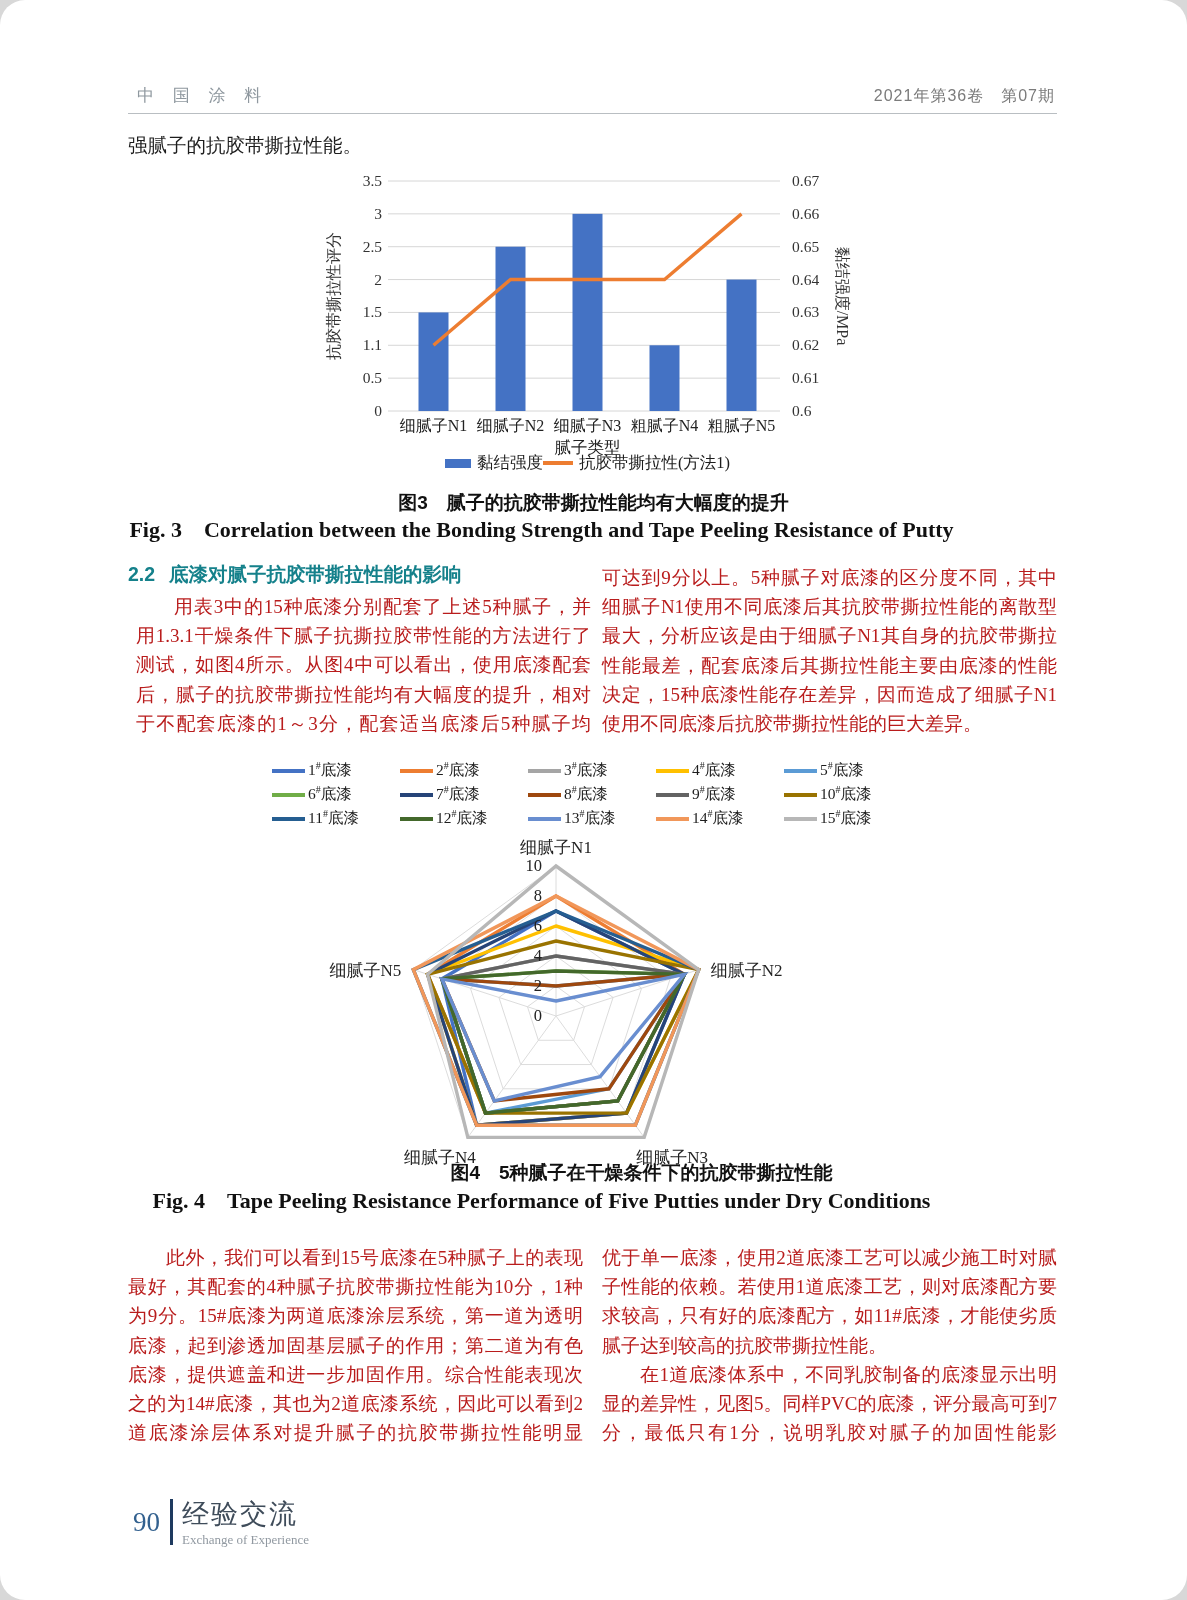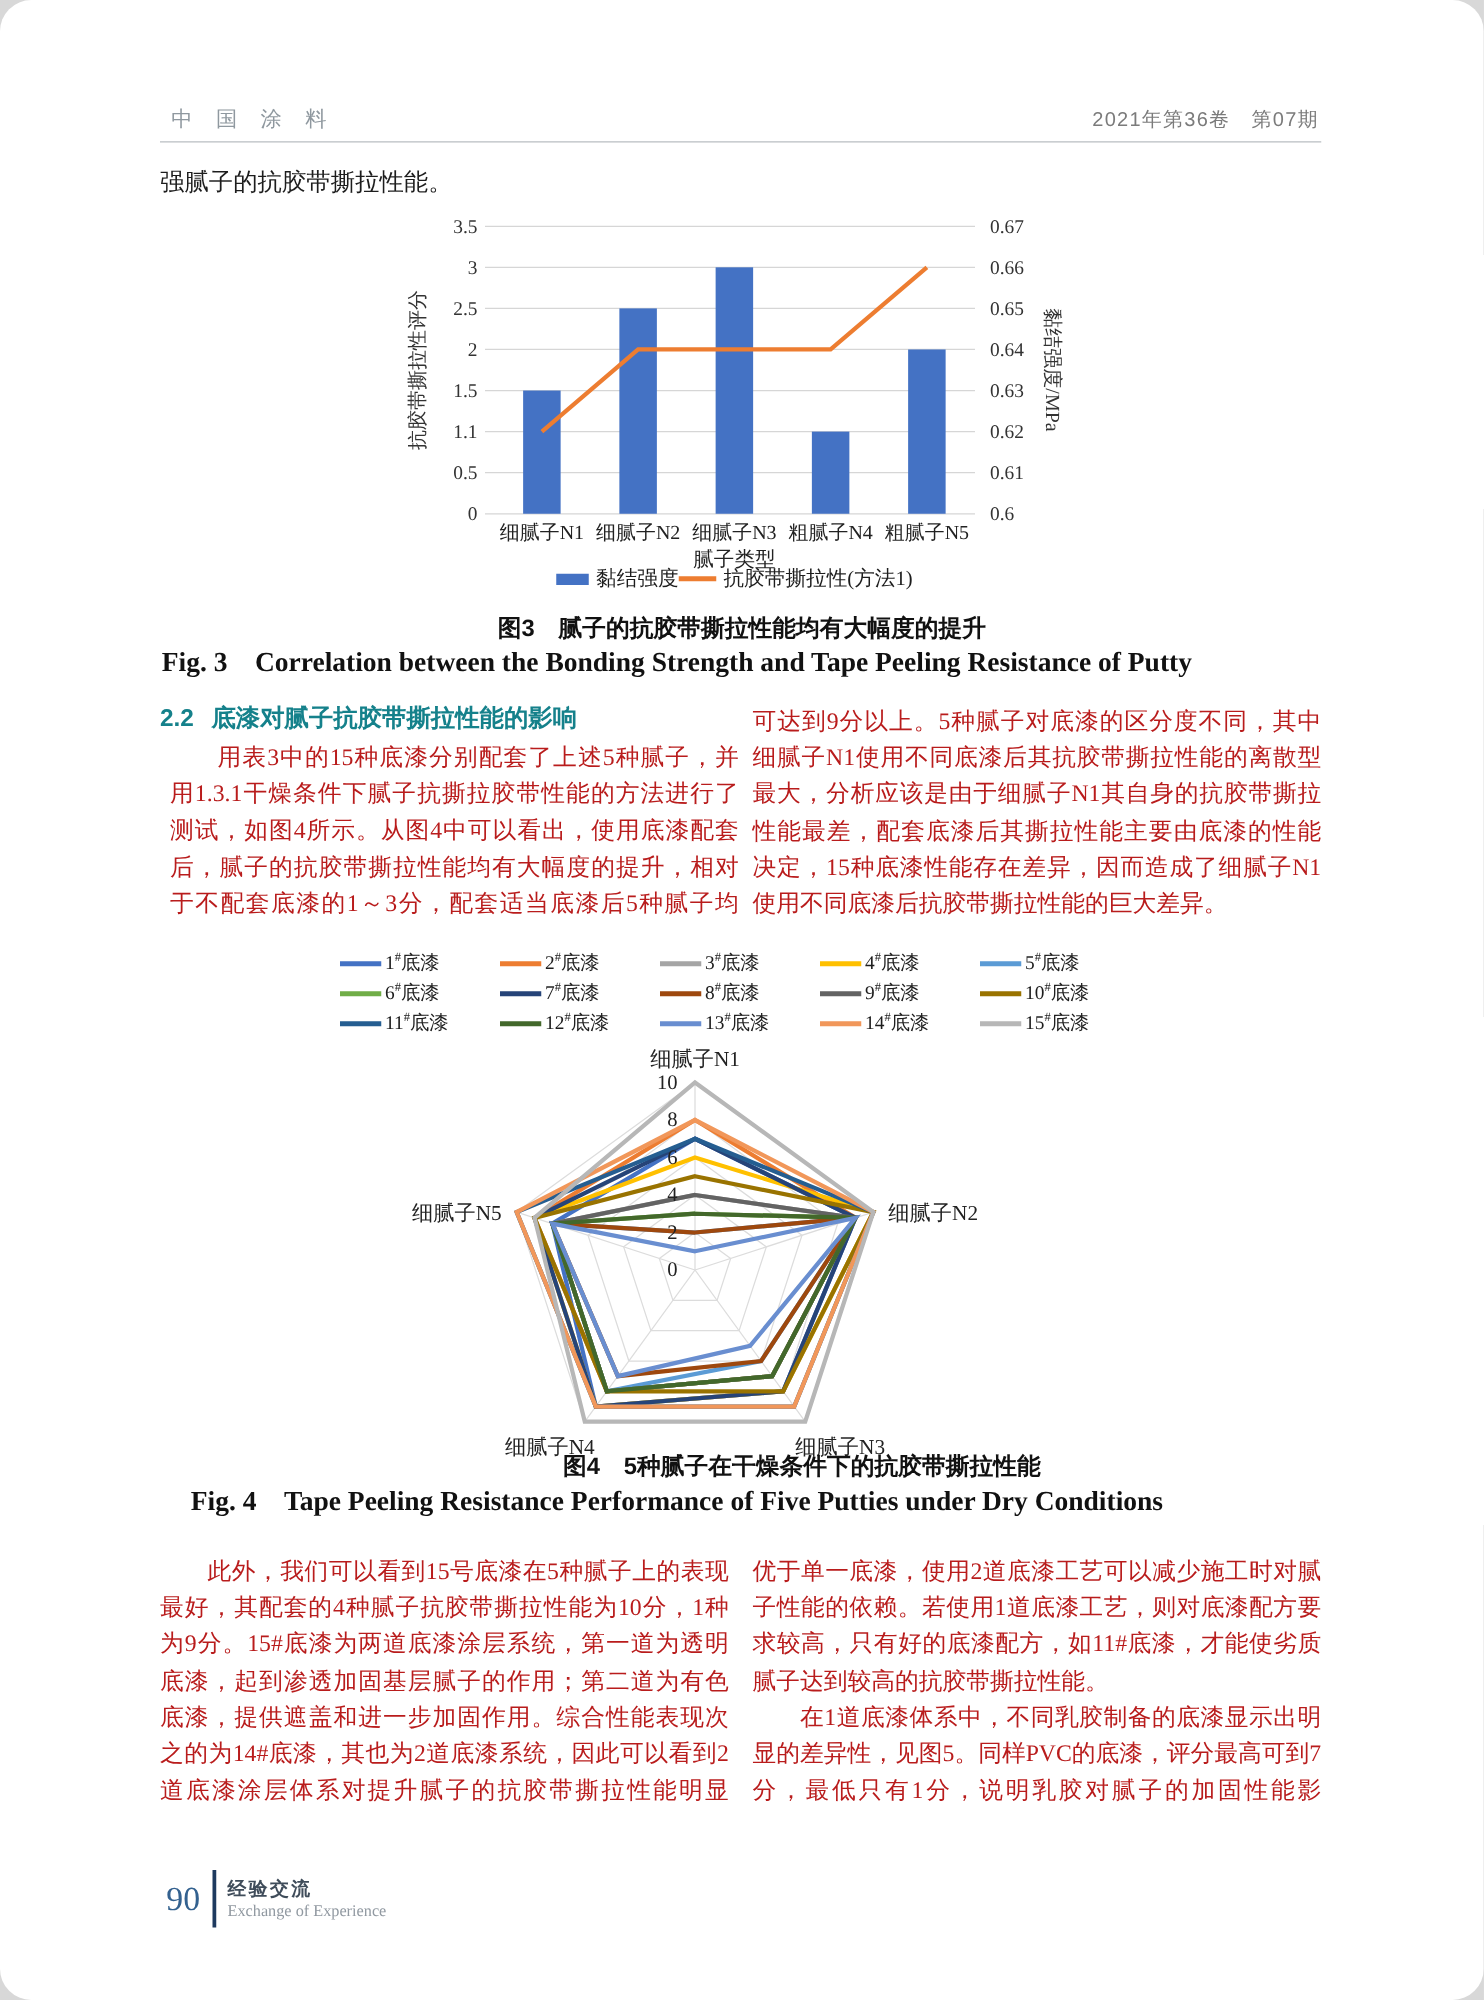--- a/index.html
+++ b/index.html
@@ -45,21 +45,21 @@
                 grid-template-columns:repeat(5,128px);row-gap:3px;font-size:15.5px;}
   .radar-legend .item{display:flex;align-items:center;gap:3px;white-space:nowrap;}
   .radar-legend .swatch{width:33px;height:4px;flex:0 0 auto;}
   .radar-legend sup{font-size:10px;}
   .radar-svg{position:absolute;left:256px;top:826px;}
   
   .footer{position:absolute;left:133px;top:1496px;display:flex;align-items:center;}
   .footer .pg{font-size:27px;color:#33618f;margin-right:10px;}
   .footer .fbar{width:3px;height:46px;background:#1e3a5f;margin-right:9px;}
   .footer .fcol{display:flex;flex-direction:column;justify-content:center;}
-  .footer .fzh{font-size:15px;font-weight:bold;color:#3f4c5a;
+  .footer .fzh{font-size:27px;font-weight:normal;color:#3f4c5a;
                font-family:"Liberation Sans", sans-serif;letter-spacing:2px;}
   .footer .fen{font-size:13px;color:#9199a1;font-family:"Liberation Serif", serif;}
   svg text{font-family:"Liberation Serif", serif;}
 </style>
 </head>
 <body>
 
 <div class="page">
 
   <div class="hdr-journal">中 国 涂 料</div>

